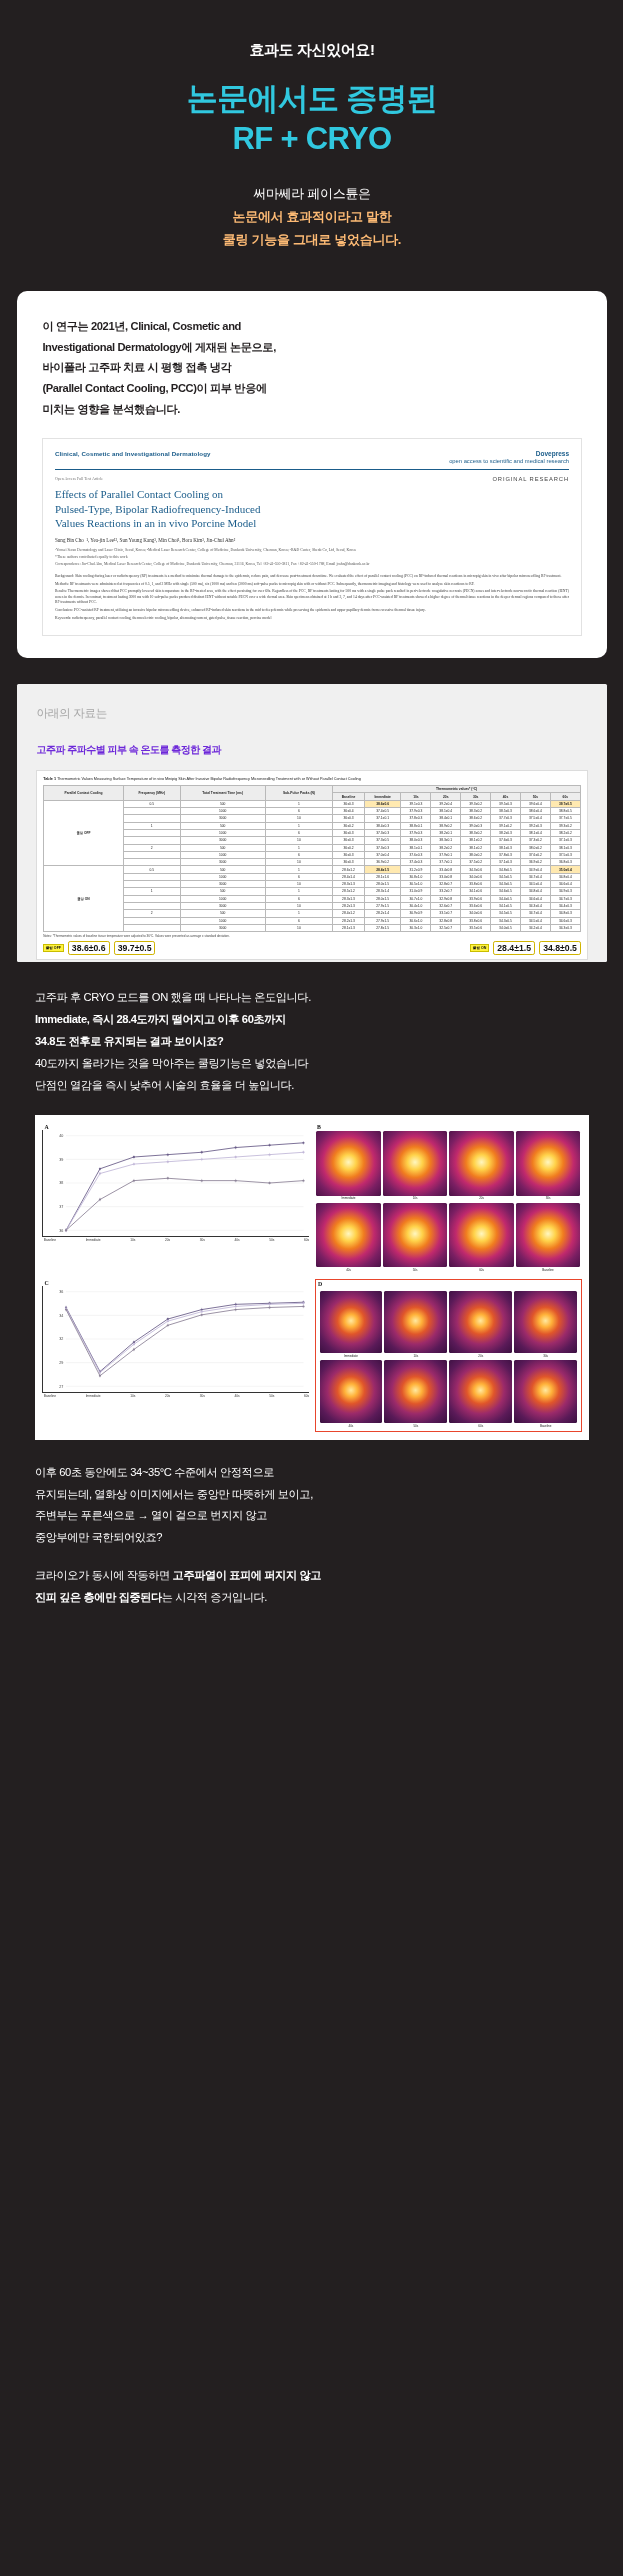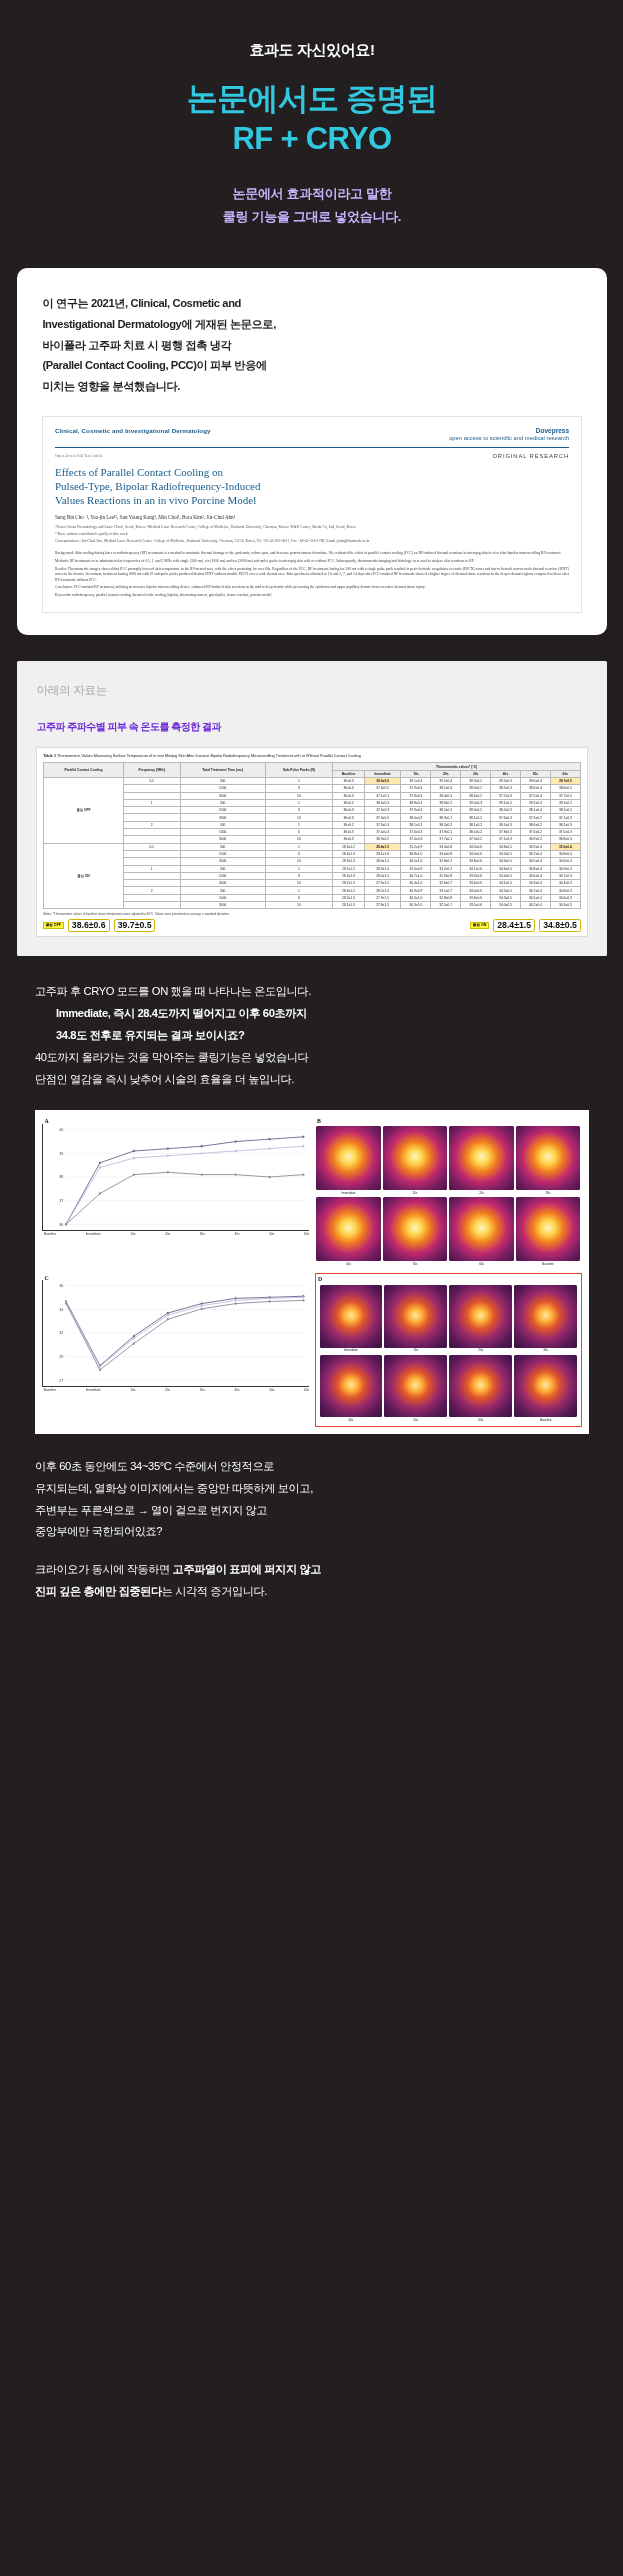--- a/index.html
+++ b/index.html
@@ -19,21 +19,21 @@
   }
   .hero-title {
     font-size: 31px; font-weight: bold; color: #31c8df; line-height: 1.28;
     letter-spacing: -0.7px;
   }
   .hero-title .l2 { display: block; }
   .hero-sub {
     margin-top: 25px; font-size: 13px; line-height: 1.75; color: #ffffff;
     letter-spacing: -0.3px;
   }
-  .hero-sub .cy { color: #c4b5fd; font-weight: bold; display: block; }
+  .hero-sub .cy { color: #fdba74; font-weight: bold; display: block; }
   .hero-sub .w1 { display: block; }
 
   
   .card {
     margin: 32px 17.4px 0; background: #ffffff; color: #231f20;
     border-radius: 10px; padding: 25px 25px 22px;
   }
   .card-lead {
     font-size: 11.2px; font-weight: bold; line-height: 1.85;
     letter-spacing: -0.4px; color: #231f20;
@@ -75,21 +75,21 @@
   .paper-title span { display: block; }
   .paper-authors { font-size: 5.1px; margin-top: 6.5px; color: #333; }
   .paper-affil { font-size: 3.8px; margin-top: 5.1px; color: #555; line-height: 1.45; }
   .paper-affil p { margin-bottom: 1.5px; }
   .paper-body { margin-top: 6.5px; font-size: 3.7px; line-height: 1.5; color: #3a3a3a; text-align: justify; }
   .paper-body p { margin-bottom: 2.2px; }
 
   
   .grey {
     margin: 26px 17.4px 0; background: #f0f0f0; color: #231f20;
-    padding: 22px 19px 19px; border-radius: 1.5px;
+    padding: 22px 19px 2px; border-radius: 1.5px;
   }
   .grey-kicker { font-size: 11.6px; color: #a6a6a6; letter-spacing: -0.3px; }
   .grey-head {
     font-size: 10px; font-weight: bold; margin-top: 22px; letter-spacing: -0.5px;
     color: #6d28d9;
   }
 
   
   .tbl-wrap { margin-top: 13px; background: #ffffff; padding: 5.8px 5.8px 4.4px; border: 0.7px solid #dcdcdc; }
   .tbl-cap { font-size: 3.8px; color: #222; line-height: 1.4; margin-bottom: 2.9px; }
@@ -112,21 +112,21 @@
     border-radius: 2.2px; display: inline-block;
   }
   .tbl-note { font-size: 3px; color: #444; margin-top: 2.2px; line-height: 1.4; }
 
   
   .explain {
     margin: 25px 35px 0; font-size: 11.2px; line-height: 1.95; color: #ffffff;
     letter-spacing: -0.4px;
   }
   .explain p { margin-bottom: 0; }
-  .explain .b { font-weight: bold; margin-left: 21px; }
+  .explain .b { font-weight: bold; }
   .explain .blk { display: block; }
   .gap { height: 16px; }
 
   
   .figs {
     margin: 19px 35px 0; background: #ffffff; padding: 7.3px;
     display: grid; grid-template-columns: 1fr 1fr; gap: 5.8px;
   }
   .fig-panel { position: relative; background: #ffffff; }
   .fig-tag {
@@ -165,20 +165,21 @@
 
 <div class="page">
 
   <section class="hero">
     <div class="hero-kicker">효과도 자신있어요!</div>
     <div class="hero-title">
       <span class="l1">논문에서도 증명된</span>
       <span class="l2">RF + CRYO</span>
     </div>
     <div class="hero-sub">
+      <span class="w1">써마쎄라 페이스튠은</span>
       <span class="cy">논문에서 효과적이라고 말한</span>
       <span class="cy">쿨링 기능을 그대로 넣었습니다.</span>
     </div>
   </section>
 
   <section class="card">
     <div class="card-lead">
       <span class="ln">이 연구는 2021년, Clinical, Cosmetic and</span>
       <span class="ln">Investigational Dermatology에 게재된 논문으로,</span>
       <span class="ln">바이폴라 고주파 치료 시 평행 접촉 냉각</span>

